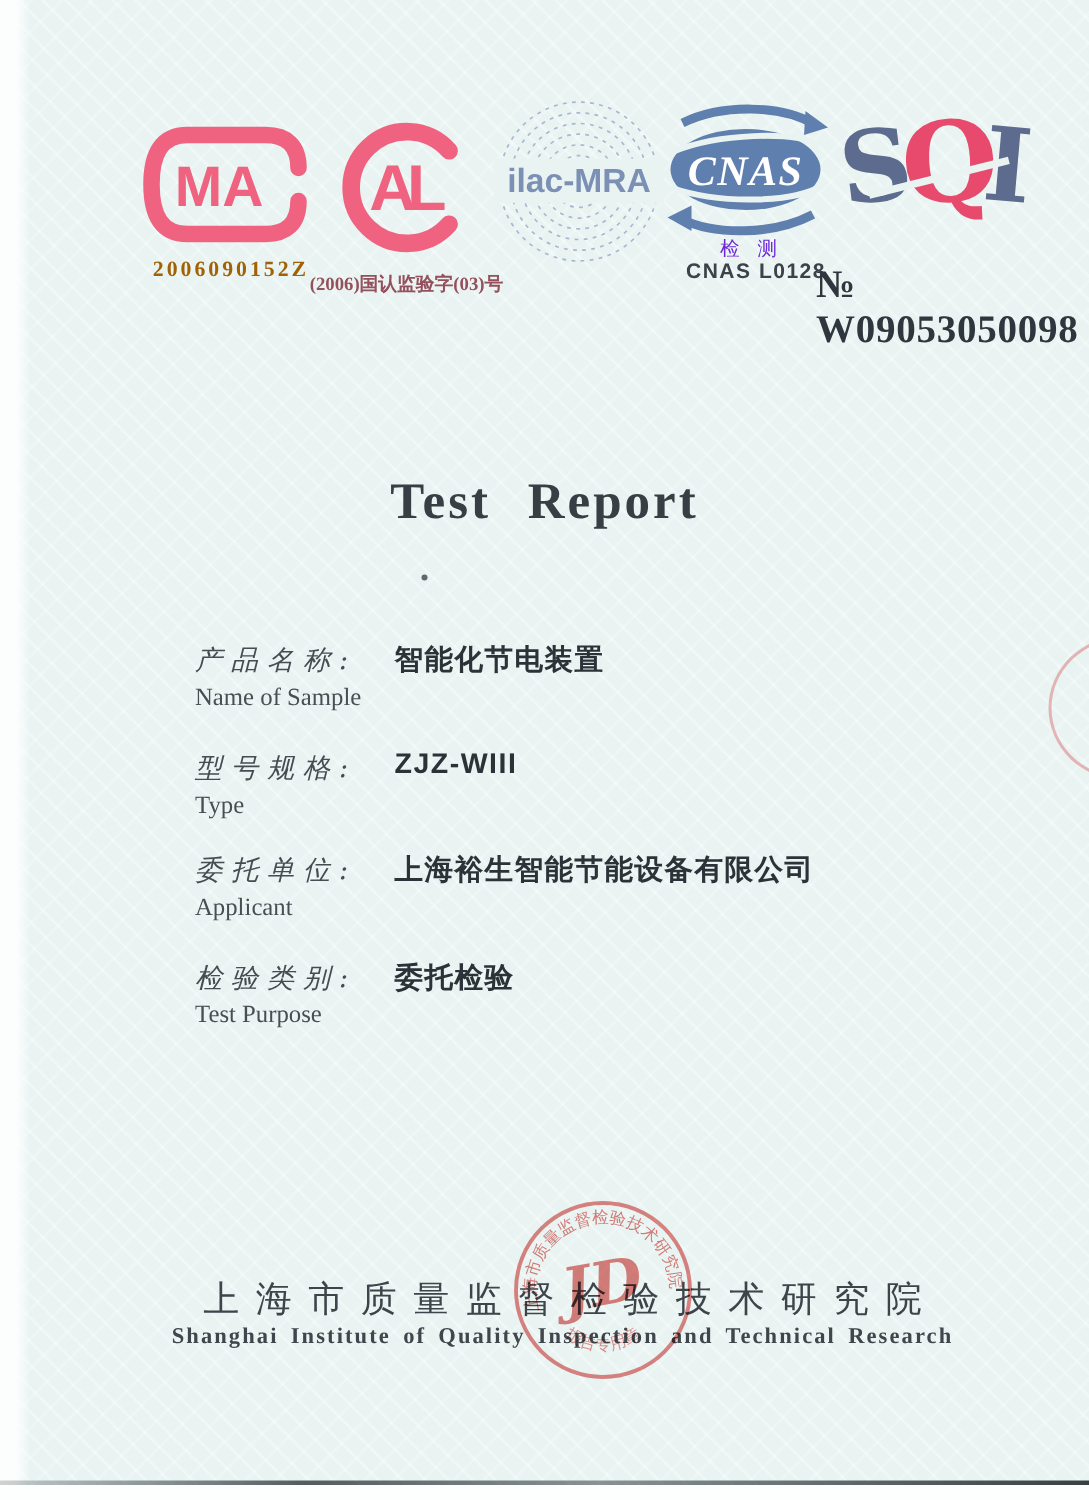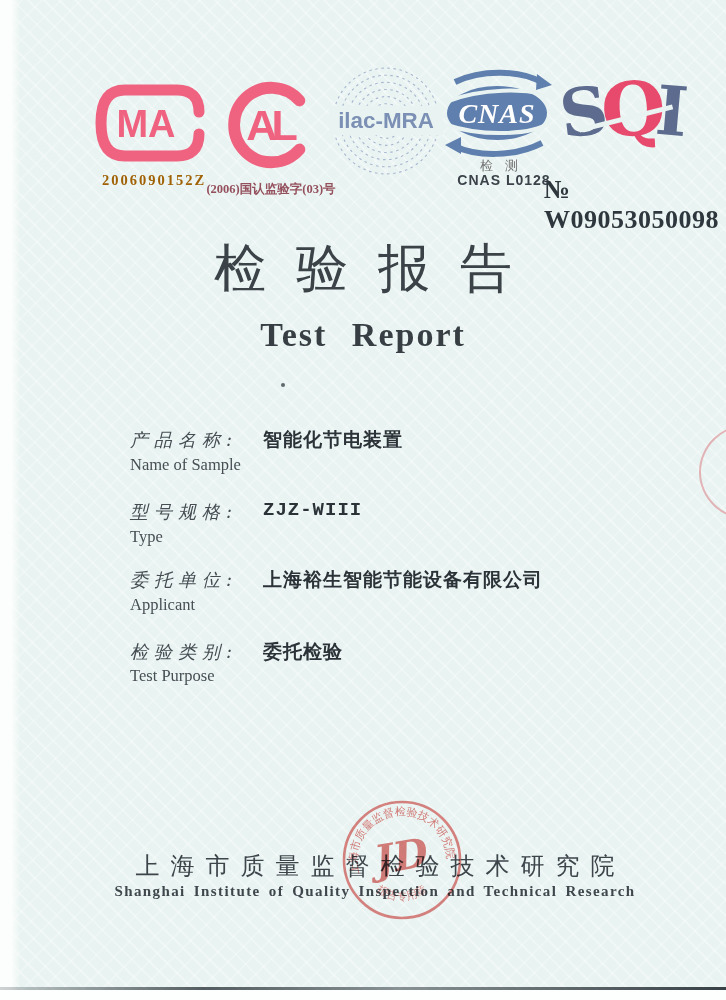--- a/index.html
+++ b/index.html
@@ -18,21 +18,21 @@
   .abs { position:absolute; }
   .ctr { left:0; right:0; text-align:center;font-family:Liberation Serif, serif; }
 
   
   .logo-caption {
     font-family:"Liberation Serif", serif; font-weight:bold;
     color:#a16207; text-align:center;
   }
   #cma-cert   { left:88px;  top:172px; width:132px; font-size:14.5px; letter-spacing:2px; }
   #cal-cert   { left:206px; top:181px; width:130px; font-size:12.5px; letter-spacing:0; color:#94505c; }
-  #cnas-jiance{ left:452px; top:157px; width:106px; font-size:13px; letter-spacing:12px; color:#737373;
+  #cnas-jiance{ left:452px; top:157px; width:106px; font-size:13px; letter-spacing:12px; color:#6d28d9;
                 font-weight:normal; font-family:"DejaVu Sans", sans-serif; }
   #cnas-code  { left:446px; top:172px; width:116px; font-size:14px; letter-spacing:1px;
                 font-family:"Liberation Sans", sans-serif; color:#3b4249; }
   #report-no  { left:544px; top:175px; width:170px; font-size:26px; text-align:left;
                 color:#2f373e; letter-spacing:.5px; }
 
   
   #sqi-logo { left:560px; top:72px; width:132px; height:102px; }
   #sqi-logo span { font-family:"DejaVu Serif", serif; font-weight:bold; display:inline-block; line-height:1; }
   #sqi-s { font-size:66px; color:#5c6b8e; transform:rotate(-7deg); }
@@ -49,21 +49,21 @@
               letter-spacing:2px; word-spacing:14px; }
   #stray-dot { left:281px; top:383px; width:4px; height:4px; border-radius:50%;
                background:#474f54; opacity:.85; }
 
   
   .field-label {
     position:absolute; left:130px; font-family:"DejaVu Serif","Liberation Serif",serif;
     font-size:18px; color:#454d53; letter-spacing:6px; white-space:nowrap;font-style:italic;
   }
   .field-value {
-    position:absolute; left:263px; font-family:Liberation Mono, monospace;
+    position:absolute; left:263px; font-family:Liberation Sans, sans-serif;
     font-weight:bold; font-size:19px; color:#2b3238; letter-spacing:1px; white-space:nowrap;
   }
   .field-sub {
     position:absolute; left:130px; font-family:"Liberation Serif", serif;
     font-size:16.5px; color:#474f54; white-space:nowrap;
   }
 
   
   #footer-zh { top:850px; font-size:24px; font-weight:500; color:#3d454b;
                letter-spacing:11px; text-indent:11px; transform:translateX(12px);
@@ -131,21 +131,20 @@
   <div class="abs" id="sqi-logo">
     <span id="sqi-s">S</span><span id="sqi-q">Q</span><span id="sqi-i">I</span>
     <span id="sqi-slash"></span>
   </div>
 
   <div class="abs logo-caption" id="report-no">
     <span>№</span>
     <span>W09053050098</span>
   </div>
 
-  <div class="abs ctr" id="title-zh">检验报告</div>
   <div class="abs ctr" id="title-en">Test  Report</div>
   <div class="abs" id="stray-dot"></div>
 
   <div>
     <div class="field-label" style="top:428px">产品名称:</div>
     <div class="field-value" style="top:427px">智能化节电装置</div>
     <div class="field-sub" style="top:455px">Name of Sample</div>
   </div>
   <div>
     <div class="field-label" style="top:500px">型号规格:</div>

